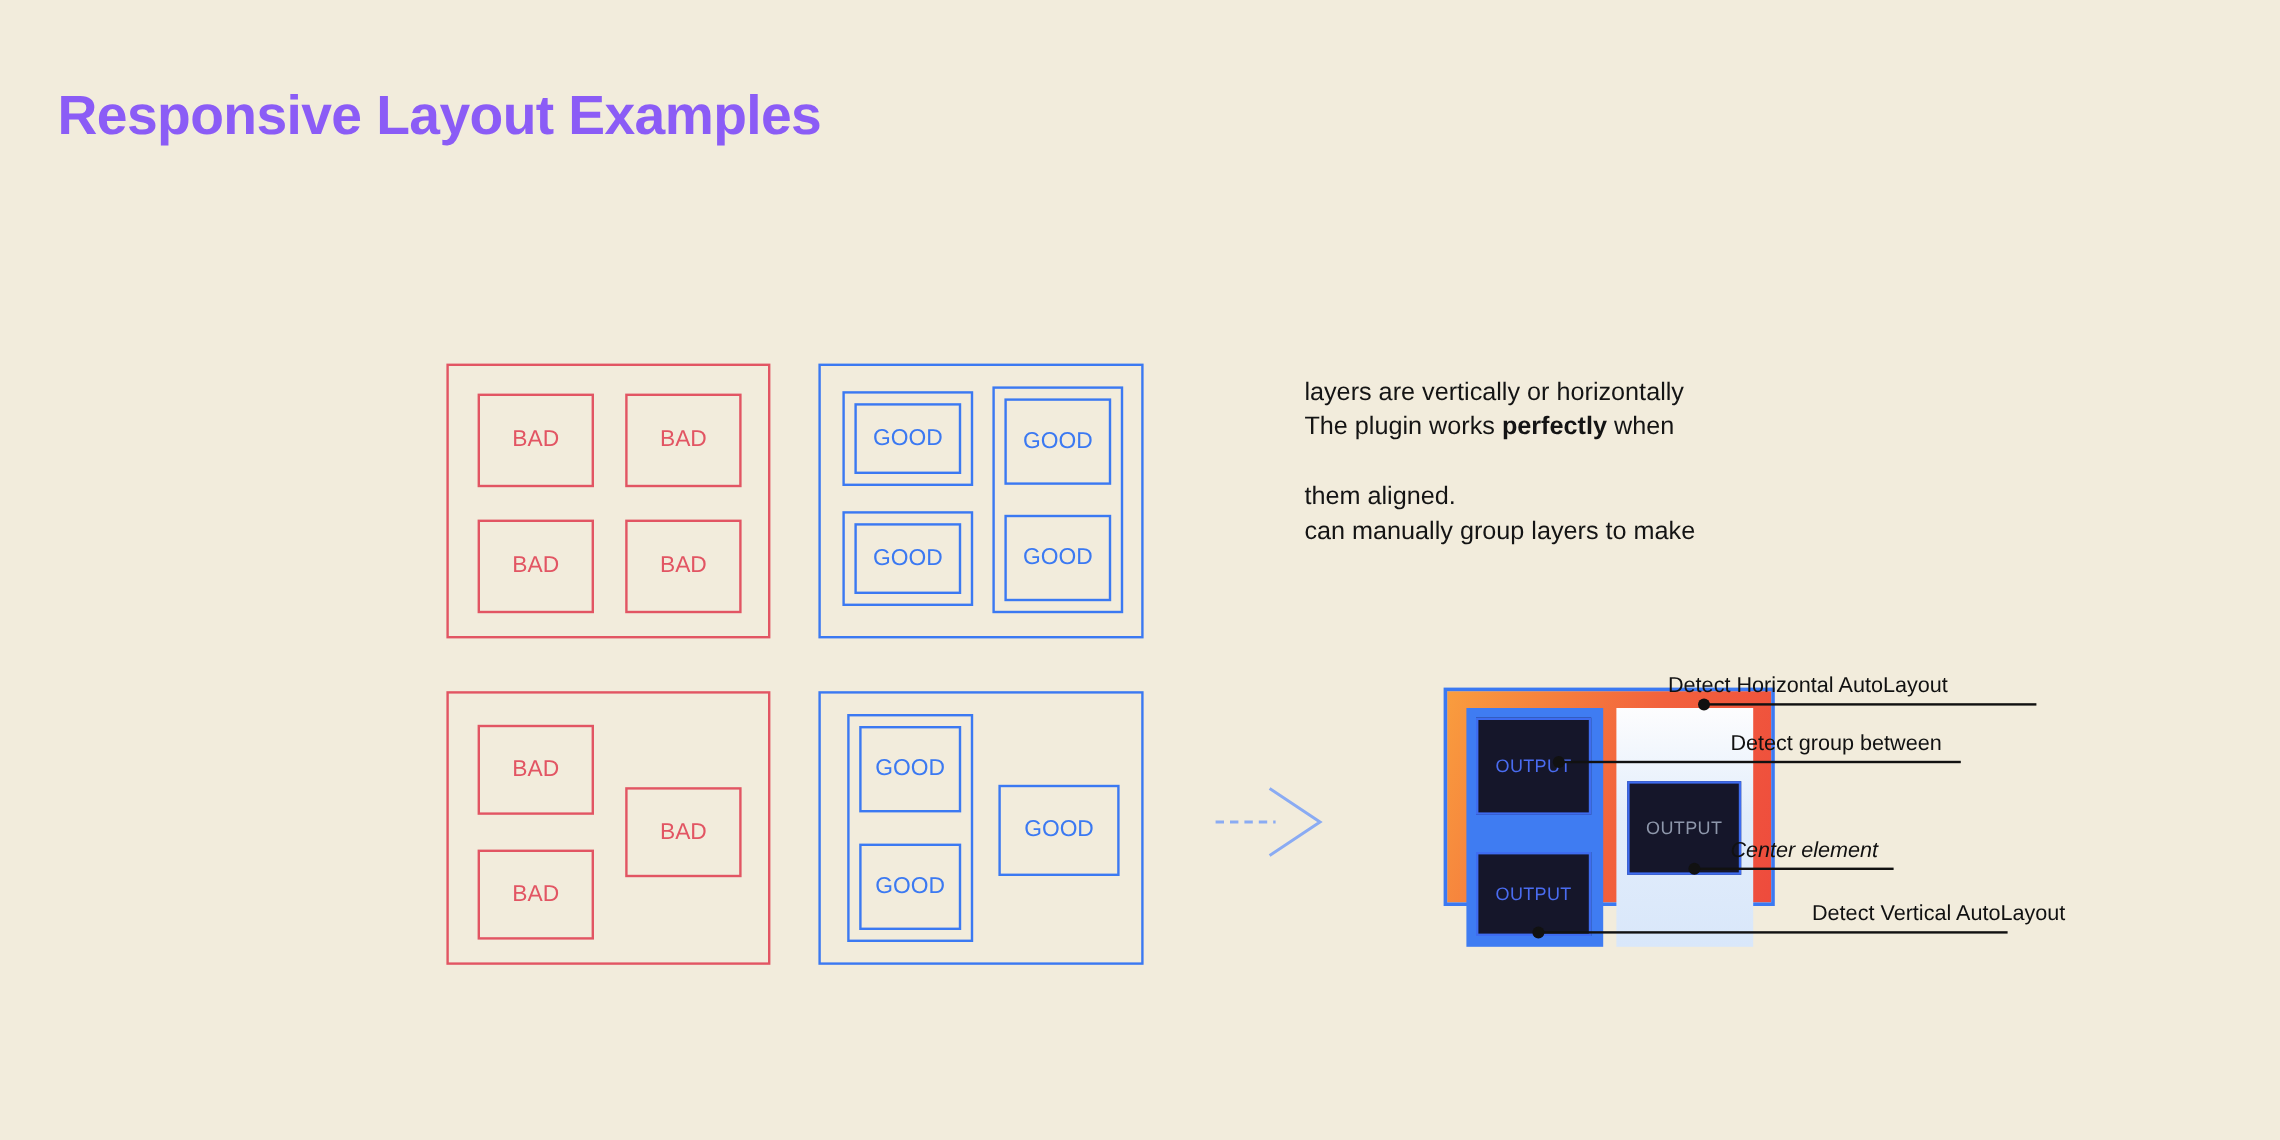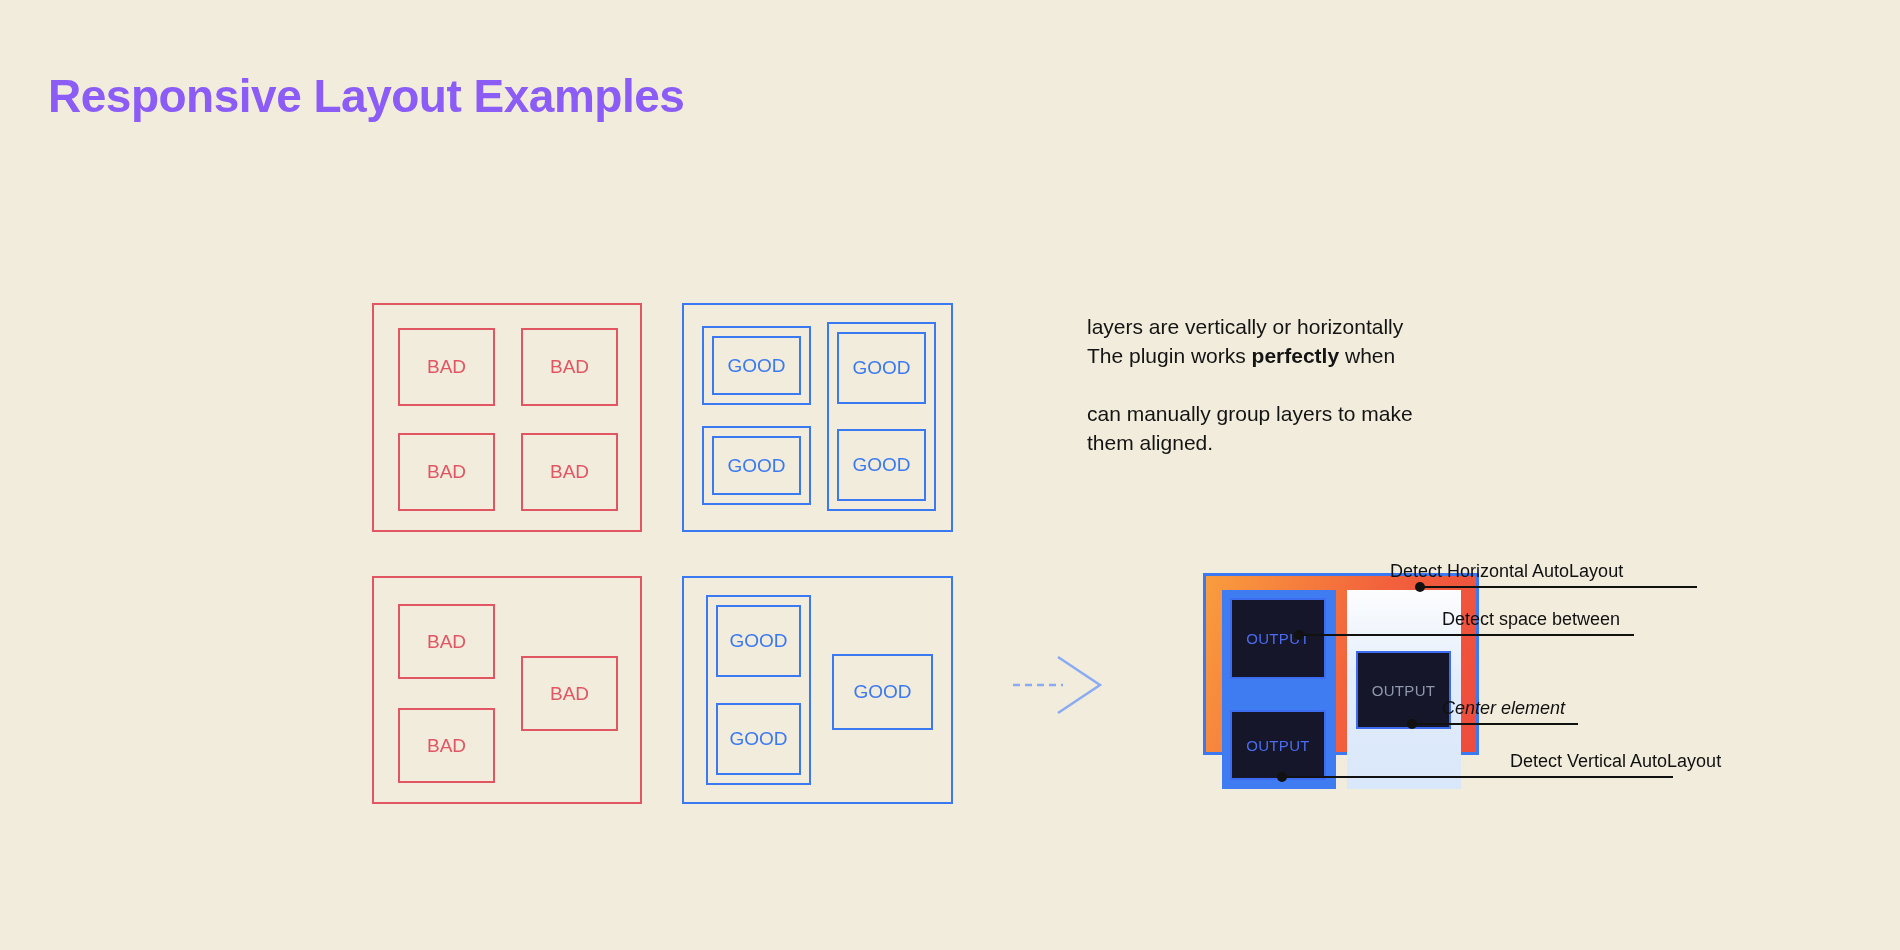--- a/index.html
+++ b/index.html
@@ -133,22 +133,22 @@
     </div>
     <div class="cell blue" style="left:148px; top:76px; width:101px; height:76px;">GOOD</div>
   </div>
 
   <div class="description">
     <p>
       <span class="line">layers are vertically or horizontally</span>
       <span class="line"><span>The plugin works </span><b>perfectly</b><span> when</span></span>
     </p>
     <p>
+      <span class="line">them aligned.</span>
       <span class="line">can manually group layers to make</span>
-      <span class="line">them aligned.</span>
     </p>
   </div>
 
   <svg class="arrow-svg" width="100" height="74" viewBox="0 0 100 74">
     <line x1="5" y1="37" x2="55" y2="37" stroke="#8aabf3" stroke-width="2.5" stroke-dasharray="7 5"></line>
     <polyline points="50,9 92,37 50,65" fill="none" stroke="#8aabf3" stroke-width="2.5"></polyline>
   </svg>
 
   <div class="output-frame">
     <div class="output-left-panel">
@@ -157,21 +157,21 @@
     </div>
     <div class="output-right-panel">
       <div class="dark-box gray-text dark-center">OUTPUT</div>
     </div>
   </div>
 
   <div class="anno-text" style="left:1390px; top:561px;">Detect Horizontal AutoLayout</div>
   <div class="anno-line" style="left:1420px; top:586px; width:277px;"></div>
   <div class="anno-dot" style="left:1415px; top:582px;"></div>
 
-  <div class="anno-text" style="left:1442px; top:609px;">Detect space between</div>
+  <div class="anno-text" style="left:1442px; top:609px;">Detect group between</div>
   <div class="anno-line" style="left:1299px; top:634px; width:335px;"></div>
   <div class="anno-dot" style="left:1294px; top:630px;"></div>
 
   <div class="anno-text" style="left:1442px; top:698px;font-style:italic;">Center element</div>
   <div class="anno-line" style="left:1412px; top:723px; width:166px;"></div>
   <div class="anno-dot" style="left:1407px; top:719px;"></div>
 
   <div class="anno-text" style="left:1510px; top:751px;">Detect Vertical AutoLayout</div>
   <div class="anno-line" style="left:1282px; top:776px; width:391px;"></div>
   <div class="anno-dot" style="left:1277px; top:772px;"></div>

